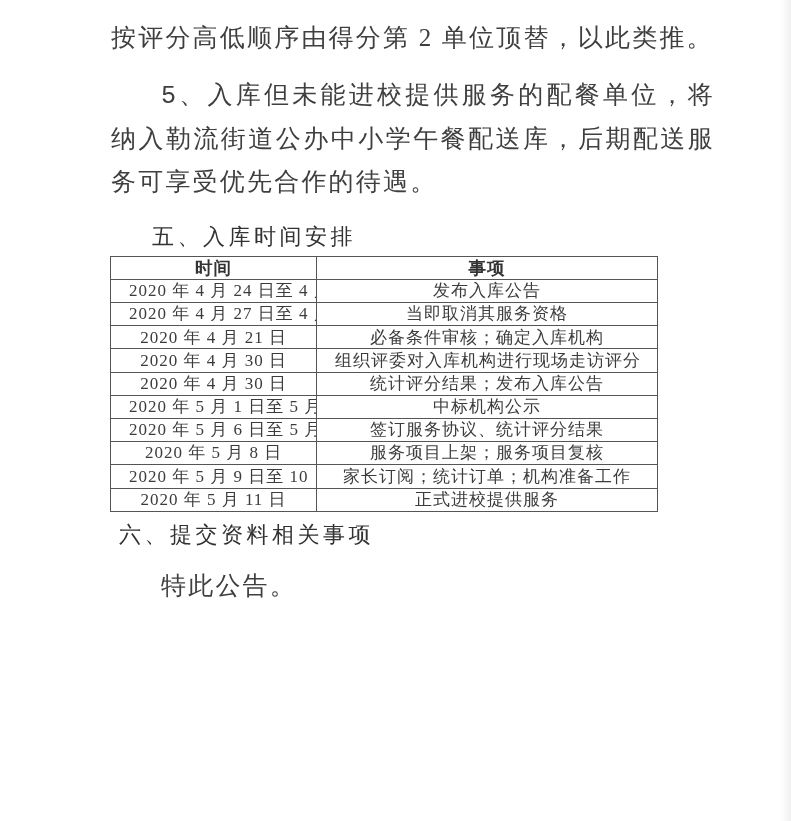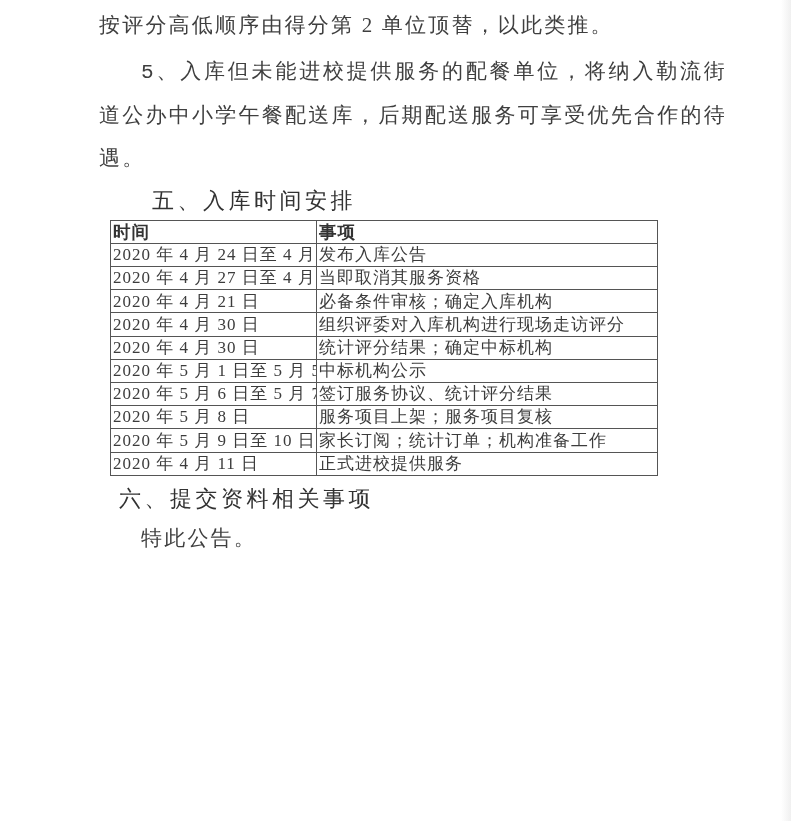--- a/index.html
+++ b/index.html
@@ -10,22 +10,22 @@
     overflow:hidden;
     font-family:"Liberation Serif","DejaVu Serif",serif;
     color:#3d3d3d;
   }
   .content{
     position:absolute;
     left:95px;top:0;
     width:636px;
   }
   p.body-par{
-    margin:4px;
-    font-size:21px;
+    margin:16px;
+    font-size:25px;
     line-height:43.4px;
     letter-spacing:2.2px;
     text-align:justify;
     color:#3f3f3f;
   }
   p.indent{text-indent:2em;font-family:Liberation Mono, monospace;}
   h2.sec{
     margin:2px 0 2px 57px;
     font-size:22px;
     font-weight:normal;
@@ -41,22 +41,22 @@
     table-layout:fixed;
     font-size:17px;
     letter-spacing:1px;
     color:#3c3c3c;
     border:1.5px solid #4a4a4a;
   }
   table.schedule th,
   table.schedule td{
     border:1px solid #555555;
     height:22.2px;
-    padding:0 2px;
-    text-align:left;
+    padding:0 18px;
+    text-align:center;
     vertical-align:middle;
     line-height:1.15;
     overflow:hidden;
     white-space:nowrap;
   }
   table.schedule th{
     font-weight:bold;
     font-size:17.5px;
     color:#333333;
   }
@@ -103,40 +103,40 @@
       <tr>
         <td>2020 年 4 月 21 日</td>
         <td>必备条件审核；确定入库机构</td>
       </tr>
       <tr>
         <td>2020 年 4 月 30 日</td>
         <td>组织评委对入库机构进行现场走访评分</td>
       </tr>
       <tr>
         <td>2020 年 4 月 30 日</td>
-        <td>统计评分结果；确定中标机构</td>
+        <td>统计评分结果；发布入库公告</td>
       </tr>
       <tr>
         <td>2020 年 5 月 1 日至 5 月 5 日</td>
         <td>中标机构公示</td>
       </tr>
       <tr>
         <td>2020 年 5 月 6 日至 5 月 7 日</td>
         <td>签订服务协议、统计评分结果</td>
       </tr>
       <tr>
         <td>2020 年 5 月 8 日</td>
         <td>服务项目上架；服务项目复核</td>
       </tr>
       <tr>
         <td>2020 年 5 月 9 日至 10 日</td>
         <td>家长订阅；统计订单；机构准备工作</td>
       </tr>
       <tr>
-        <td>2020 年 4 月 11 日</td>
+        <td>2020 年 5 月 11 日</td>
         <td>正式进校提供服务</td>
       </tr>
     </tbody>
   </table>
 
   <h2 class="sec sec6">六、提交资料相关事项</h2>
 
 
   <p class="body-par indent closing">特此公告。</p>
 

